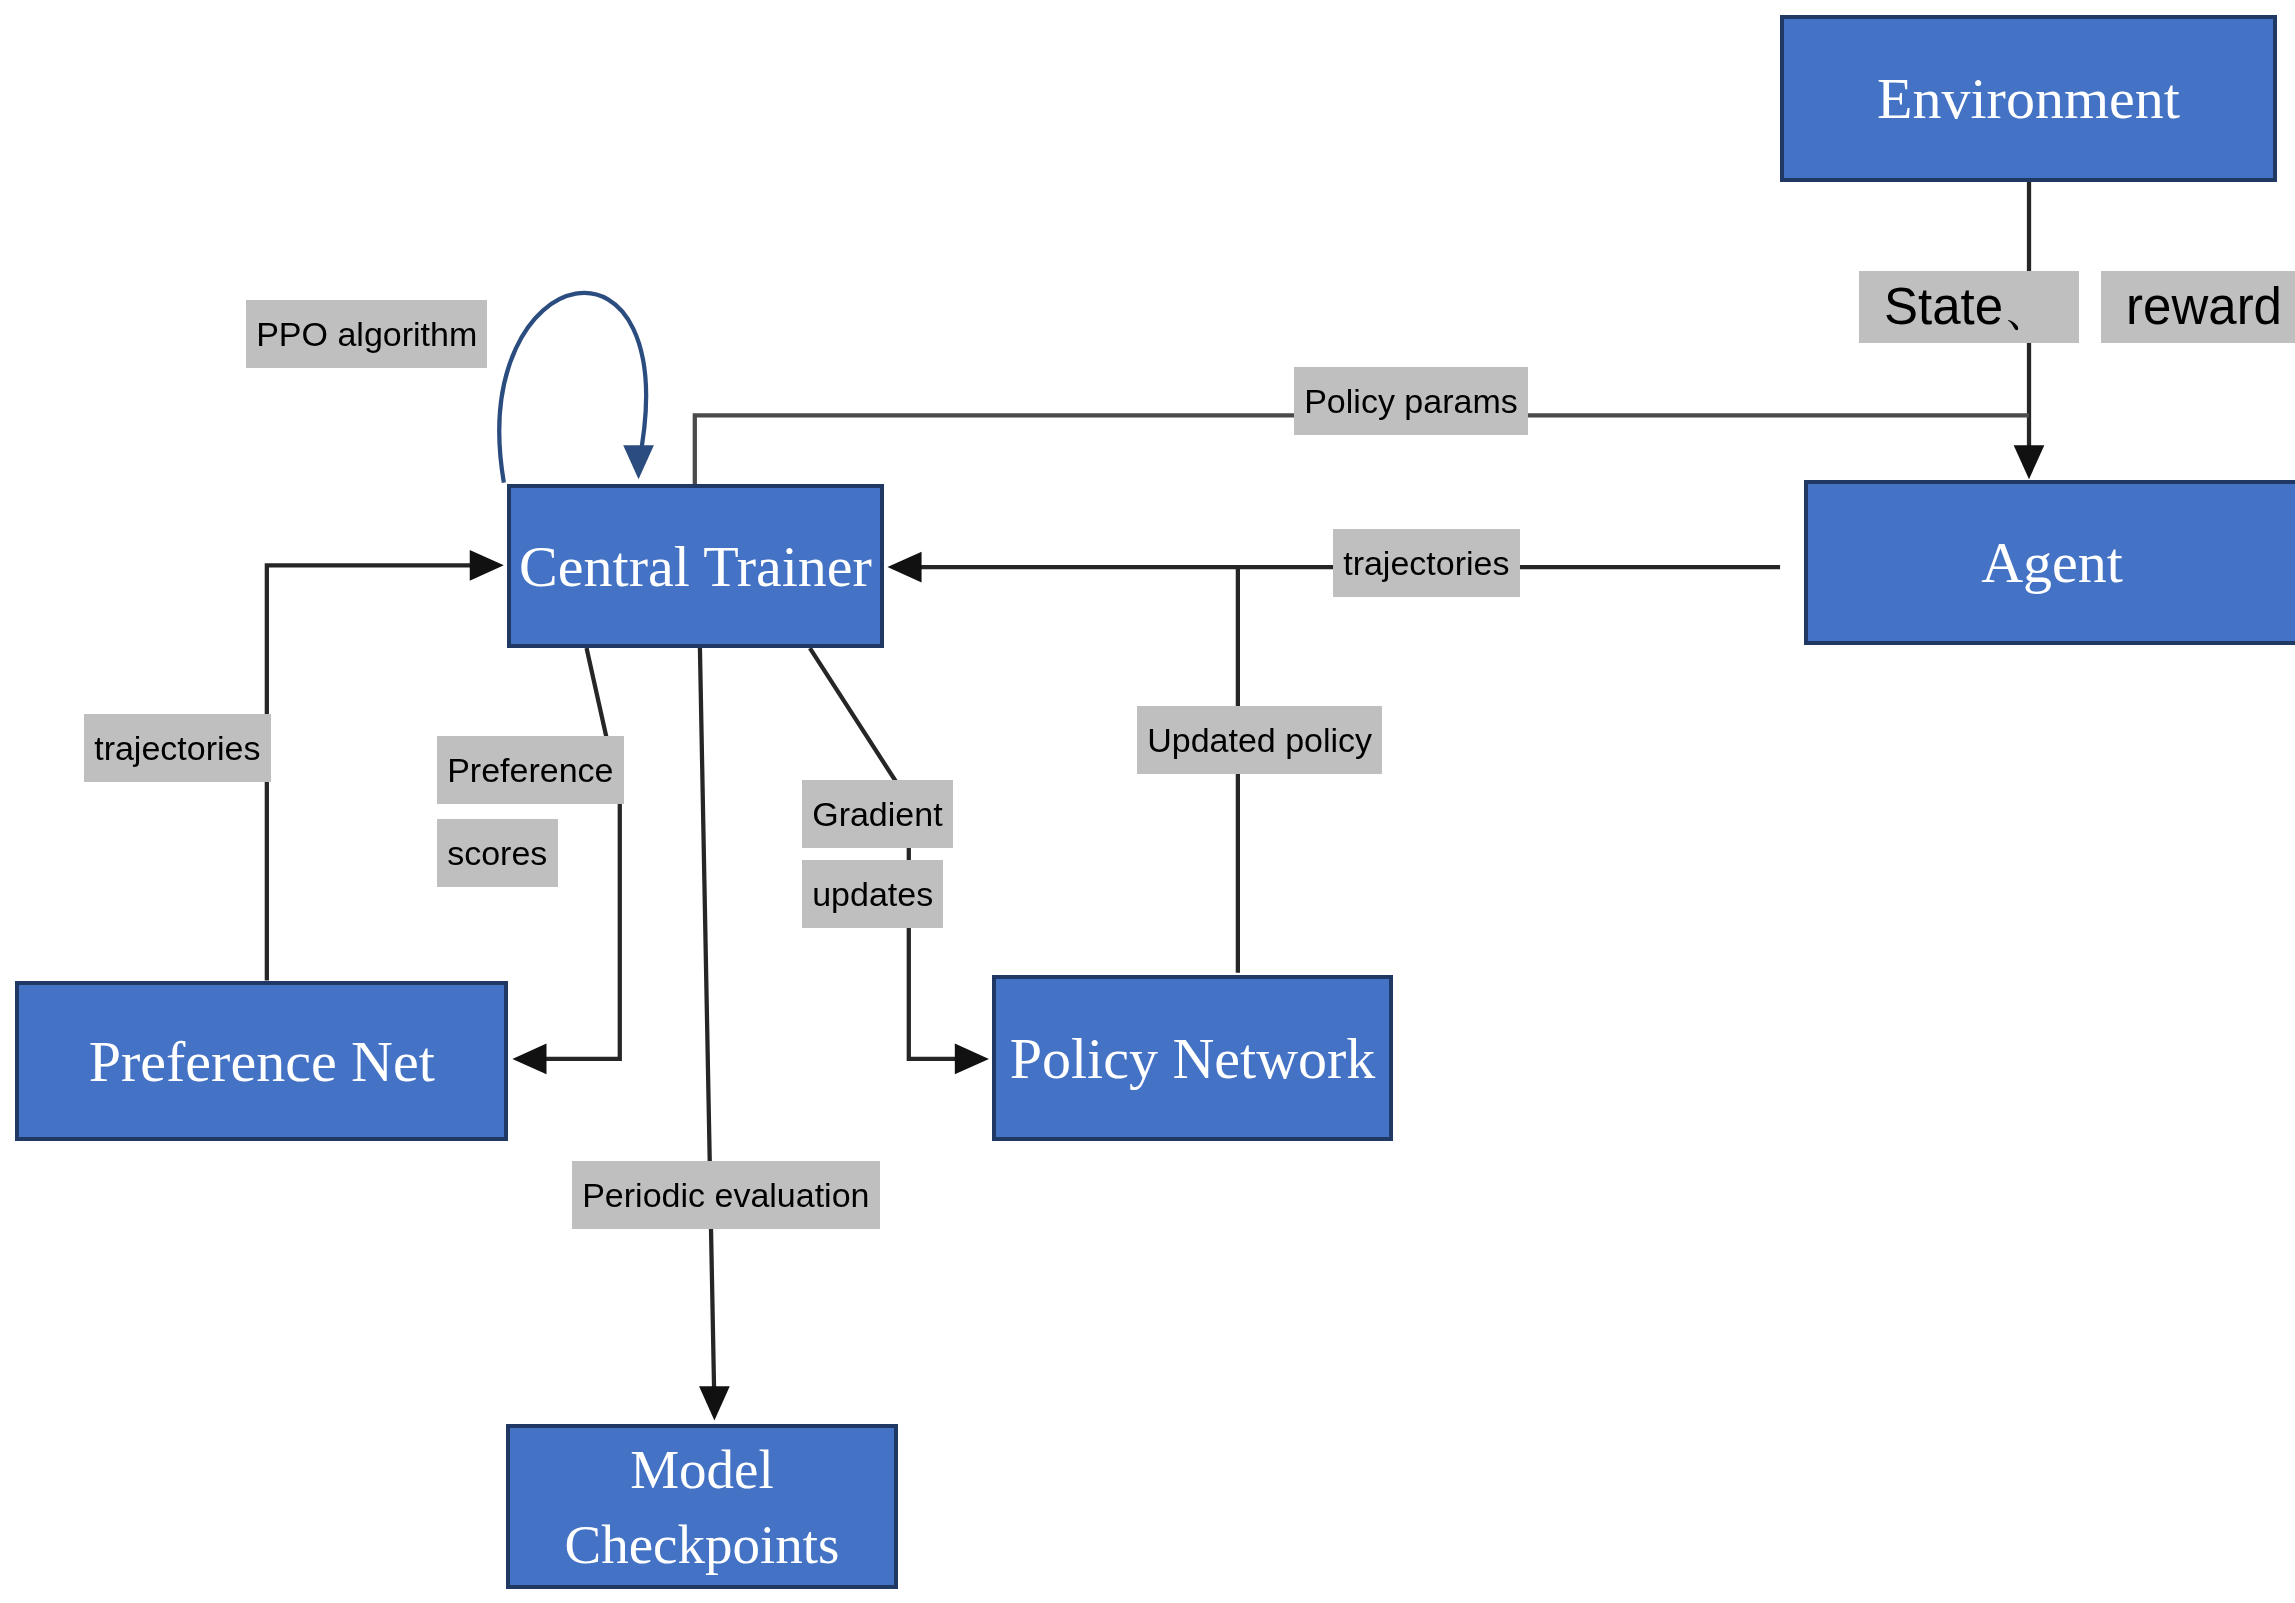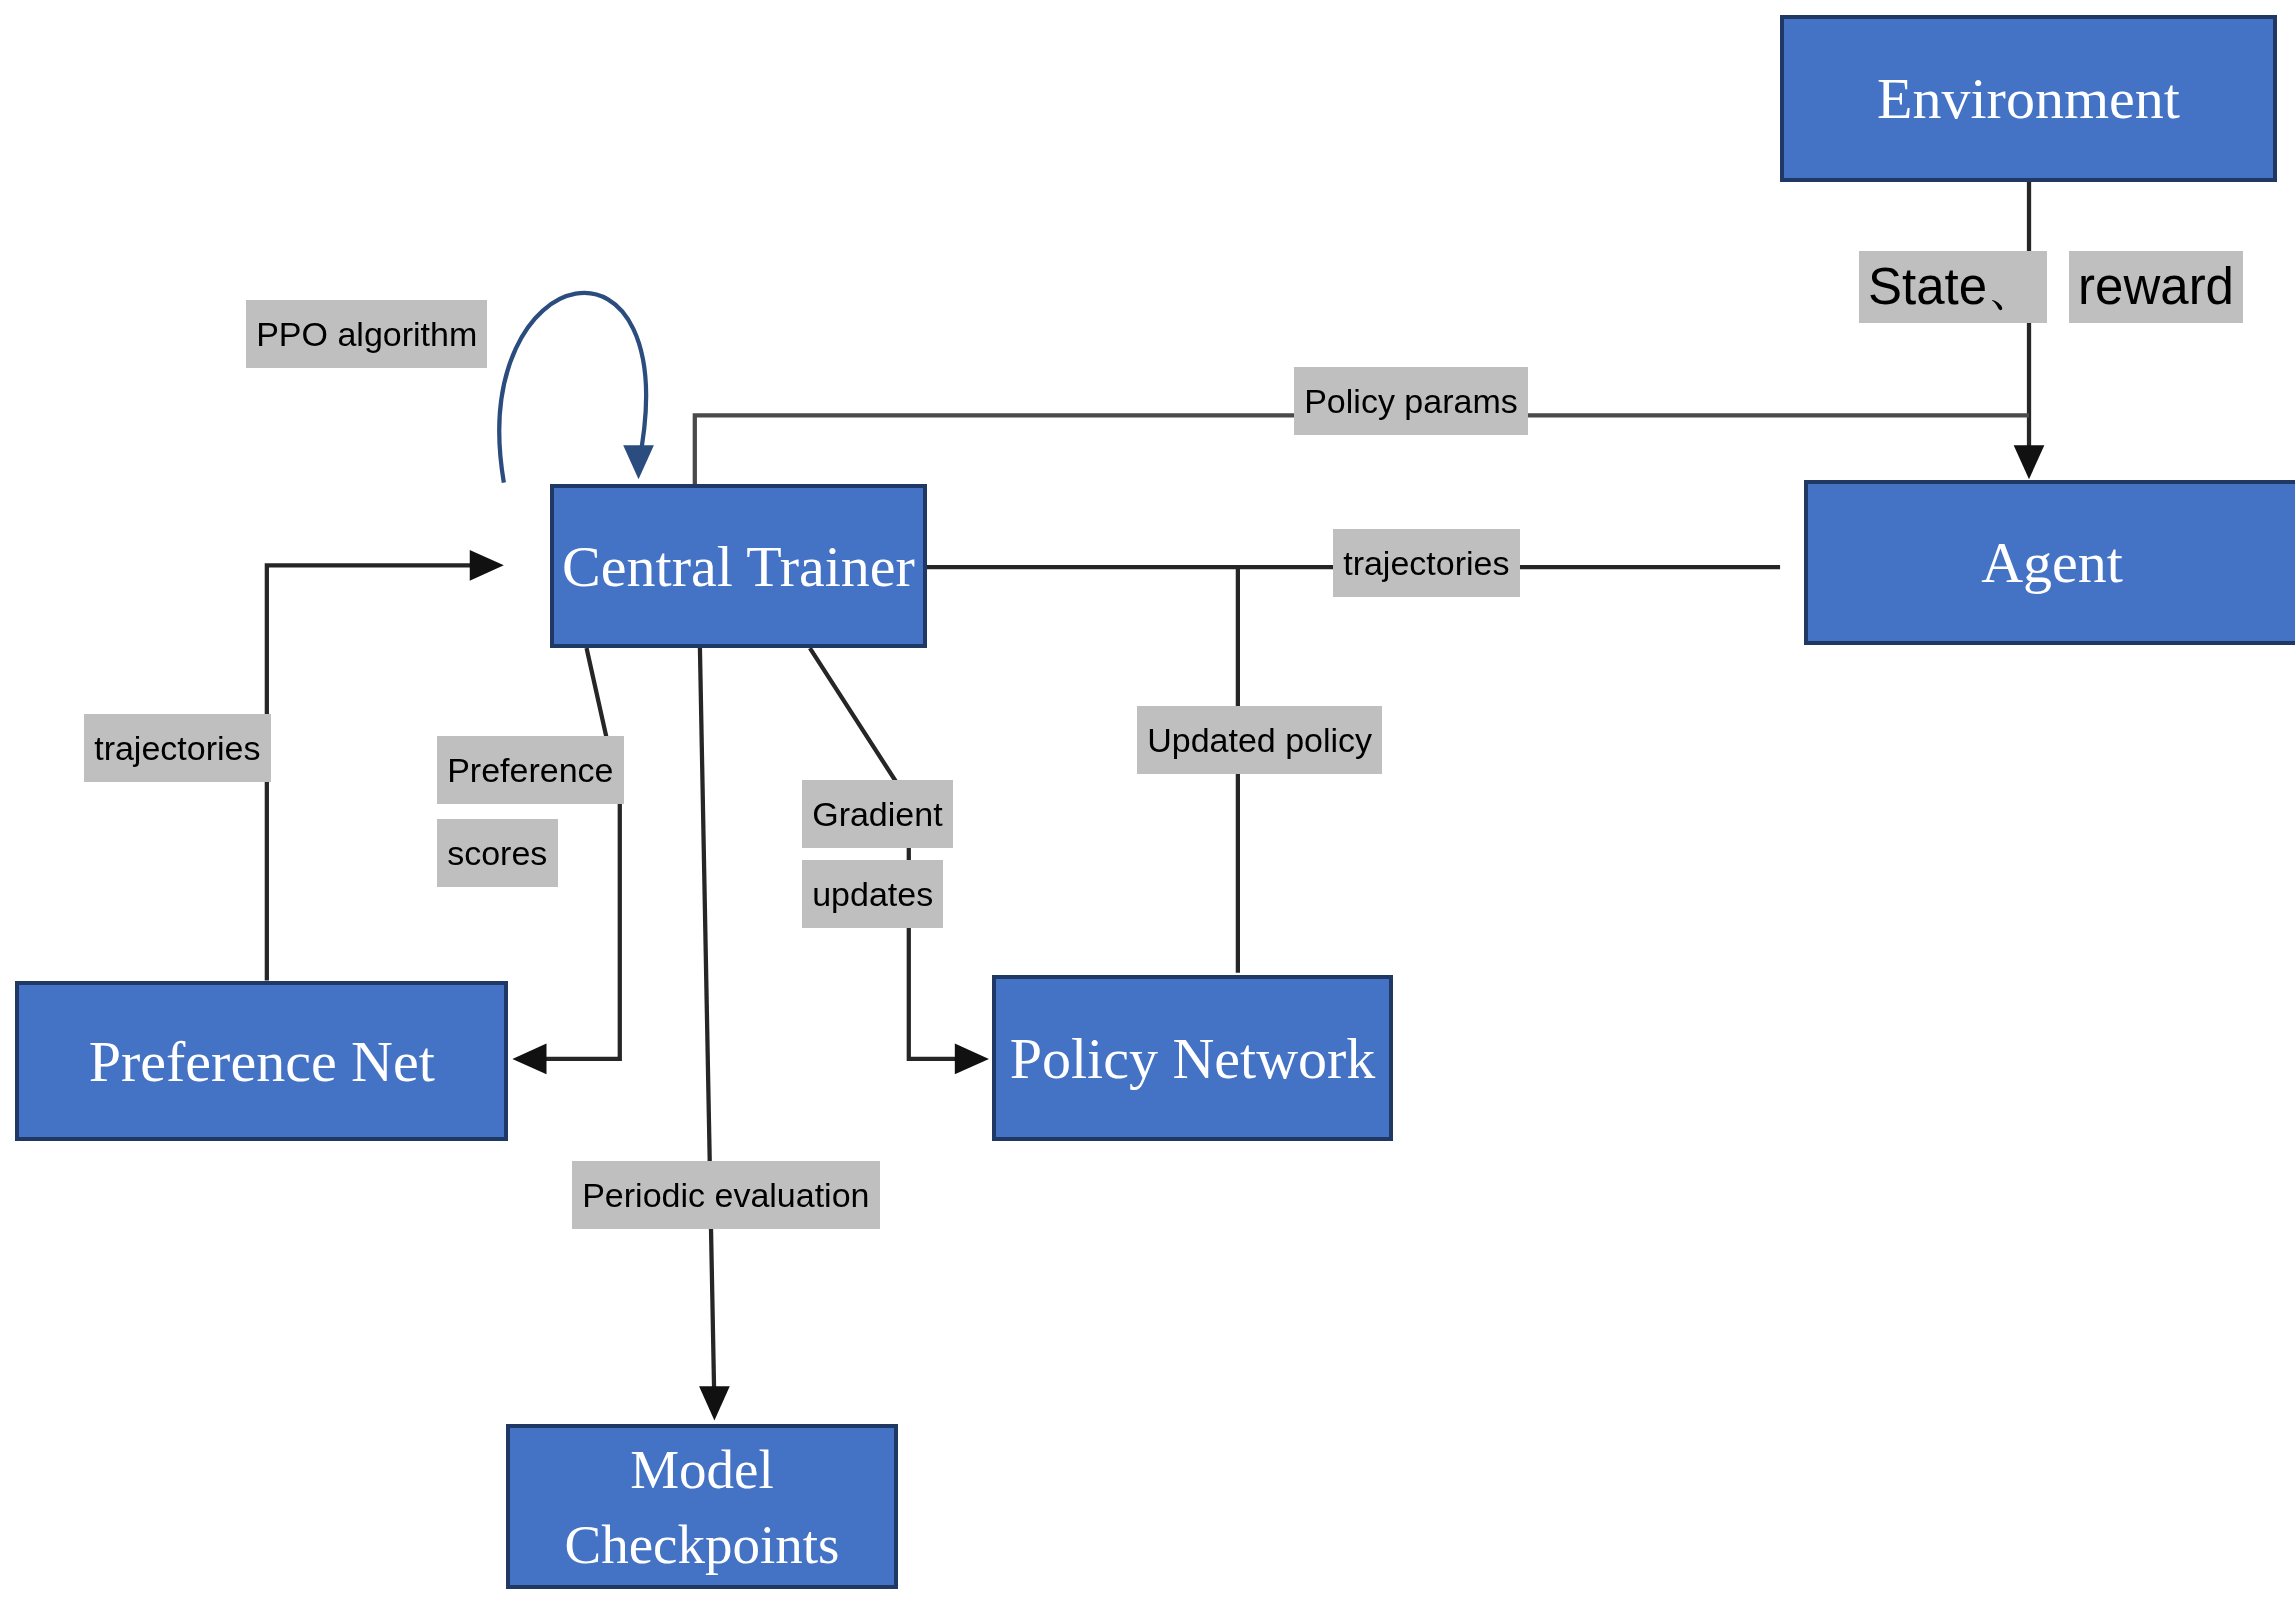--- a/index.html
+++ b/index.html
@@ -44,21 +44,21 @@
     line-height:68px;
     padding:0 10.2px;
     white-space:nowrap;
   }
   .label-pair{
     position:absolute;display:flex;gap:22px;
   }
   .label-pair .chip{
     background:var(--label-bg);
     color:var(--label-text);
-    font-size:51px;line-height:72px;padding:0 9px;white-space:nowrap;
+    font-size:51px;line-height:72px;padding:0 25px;white-space:nowrap;margin-top:20px;
   }
 </style>
 </head>
 <body>
 
 <div id="canvas">
 
   <svg id="connector-layer" viewBox="0 0 2692 1880" xmlns="http://www.w3.org/2000/svg">
 
     <path class="edge" d="M2380 213 V544"></path>
@@ -88,21 +88,21 @@
   </svg>
 
   <div class="node" style="left:1780px;top:14.5px;width:497px;height:167px;">
     <span>Environment</span>
   </div>
 
   <div class="node" style="left:1780px;top:480px;width:496px;height:165px;margin-left:24px;">
     <span>Agent</span>
   </div>
 
-  <div class="node" style="left:507px;top:484px;width:377px;height:164px;margin-left:43px;">
+  <div class="node" style="left:507px;top:484px;width:377px;height:164px;">
     <span>Central Trainer</span>
   </div>
 
   <div class="node" style="left:15.3px;top:981px;width:493px;height:160px;">
     <span>Preference Net</span>
   </div>
 
   <div class="node" style="left:992px;top:975px;width:401px;height:166px;">
     <span>Policy Network</span>
   </div>

